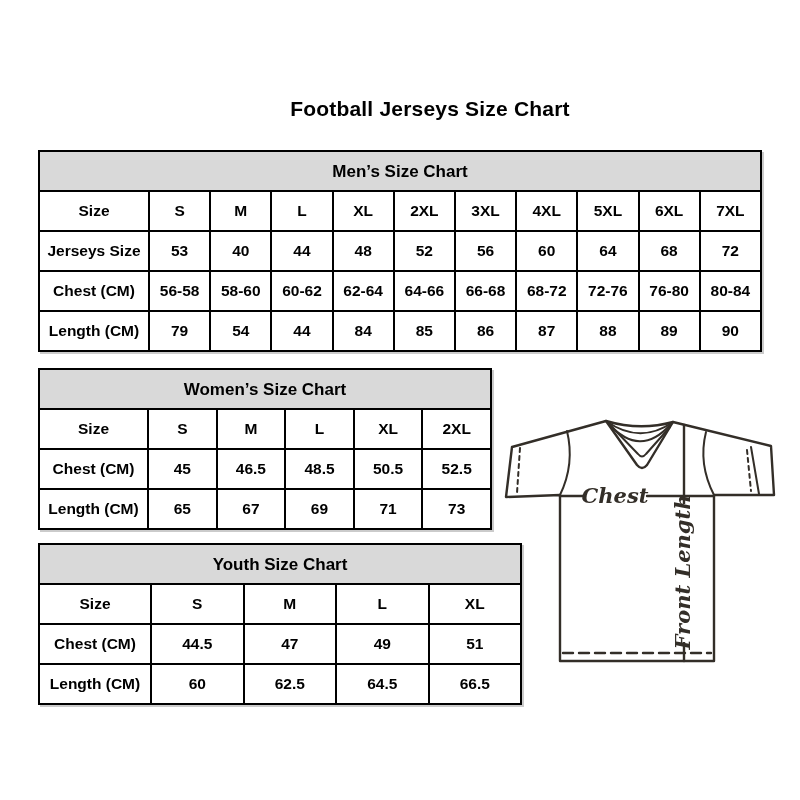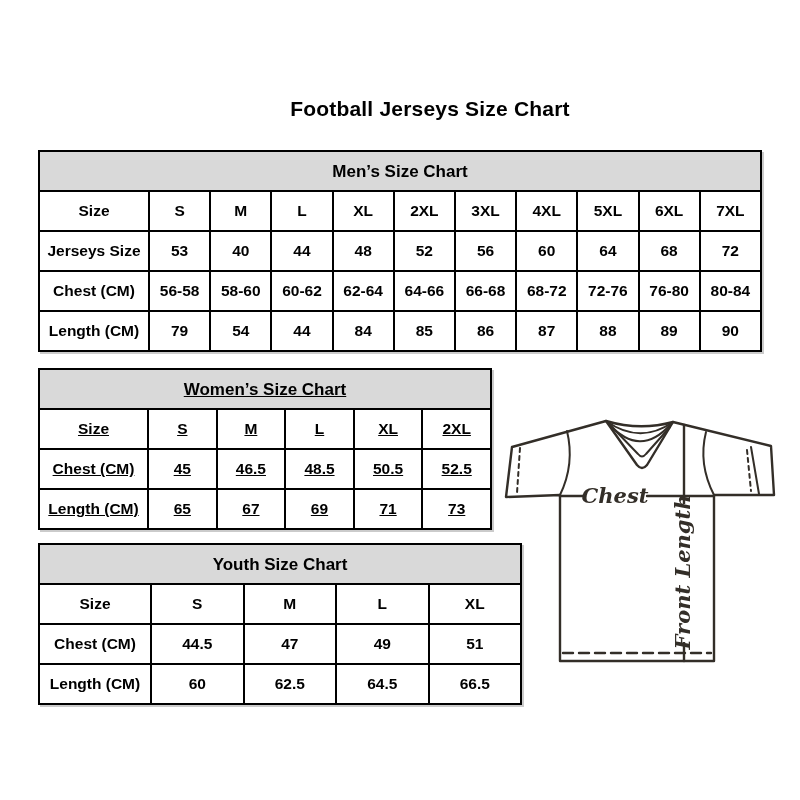--- a/index.html
+++ b/index.html
@@ -18,21 +18,21 @@
   }
   .tbl{position:absolute;box-shadow:2px 2px 0 rgba(140,140,140,.45);}
   .tbl table{border-collapse:collapse;table-layout:fixed;width:100%;background:#fff;}
   .tbl td{
     border:2px solid var(--tbl-border);
     text-align:center;vertical-align:middle;
     font-weight:bold;font-size:15.5px;height:38px;padding:0;line-height:1;
   }
   .tbl td.title-cell{background:var(--header-bg);font-size:17px;}
   .tbl-mens{left:38px;top:150px;width:724px;}
-  .tbl-womens{left:38px;top:368px;width:454px;text-decoration:underline;}
+  .tbl-womens{left:38px;top:368px;width:454px;}
   .tbl-youth{left:38px;top:543px;width:484px;}
   .jersey{position:absolute;left:500px;top:400px;width:280px;height:280px;}
   .jersey svg{display:block;width:280px;height:280px;}
   .jersey path,.jersey line{stroke:var(--outline);fill:none;stroke-width:2.4;stroke-linecap:round;stroke-linejoin:round;}
   .jersey .outline{fill:#ffffff;}
   .jersey .thin{stroke-width:2;}
   .jersey .dash-cuff{stroke-dasharray:4 4;stroke-width:2;}
   .jersey .dash-hem{stroke-dasharray:10 6;}
   .jersey text{
     fill:var(--outline);font-family:"DejaVu Serif","Liberation Serif",serif;

